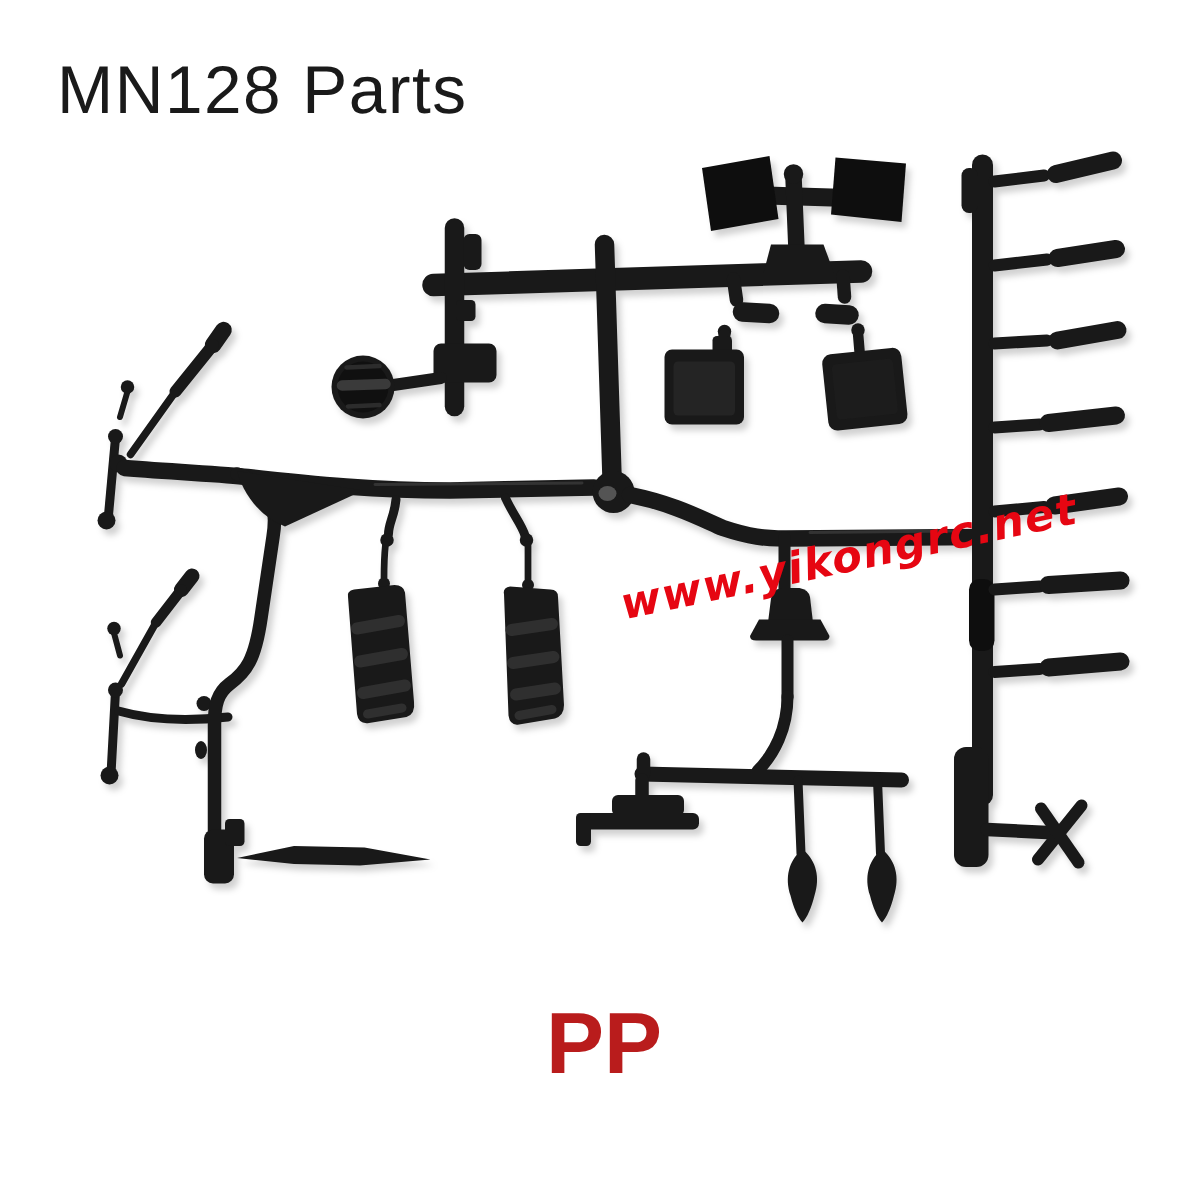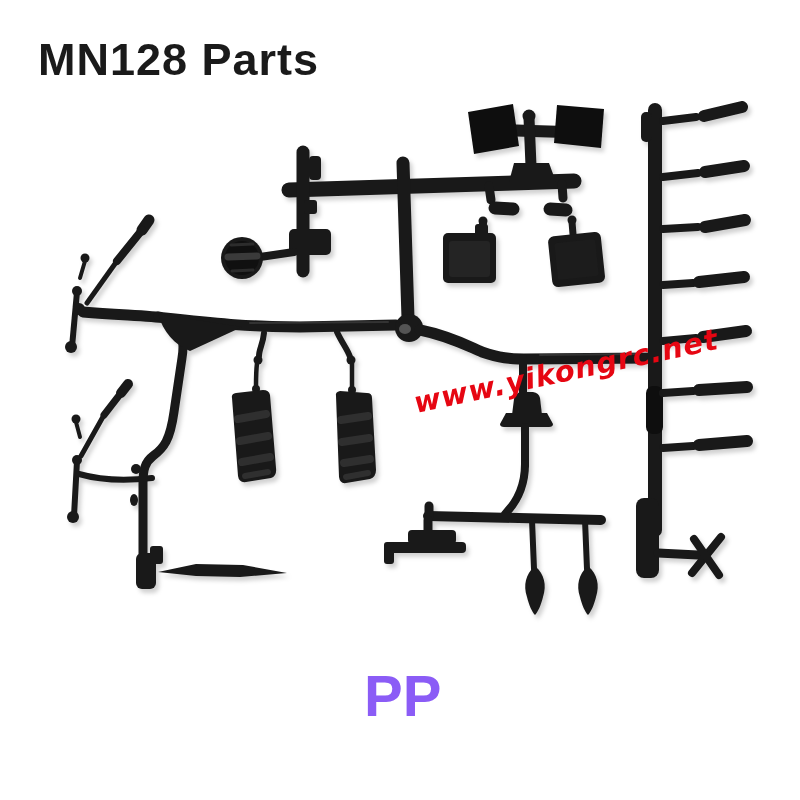--- a/index.html
+++ b/index.html
@@ -4,21 +4,21 @@
 <style>
   :root { --plastic:#191919; }
   html,body { margin:0; padding:0; }
   #stage {
     position:relative; width:800px; height:800px;
     background:#ffffff; overflow:hidden;
     font-family:"Liberation Sans", sans-serif;
   }
   #page-title {
     position:absolute; left:38px; top:34px;
-    font-size:45px; font-weight:700; letter-spacing:1px;
+    font-size:45px; font-weight:400; letter-spacing:1px;
     color:#1a1a1a;
   }
   #material-label {
     position:absolute; left:364px; top:662px;
     font-size:58px; font-weight:700; color:#111111;
   }
   #watermark {
     position:absolute; left:566px; top:371px;
     transform:translate(-50%,-50%) rotate(-12deg);
     font-family:"DejaVu Sans", sans-serif;
@@ -221,15 +221,15 @@
       </g>
       <g>
         <line class="st" x1="663" y1="448" x2="693" y2="446" stroke-width="8"></line>
         <line class="st" x1="699" y1="445" x2="747" y2="441" stroke-width="12"></line>
       </g>
     </g>
   </svg>
 
   <div id="watermark" style="color: rgb(230, 6, 18);">www.yikongrc.net</div>
 
-  <div id="material-label" style="color: #8b5cf6;">PP</div>
+  <div id="material-label" style="color: #b91c1c;">PP</div>
 
 </div>
 
 </body></html>

